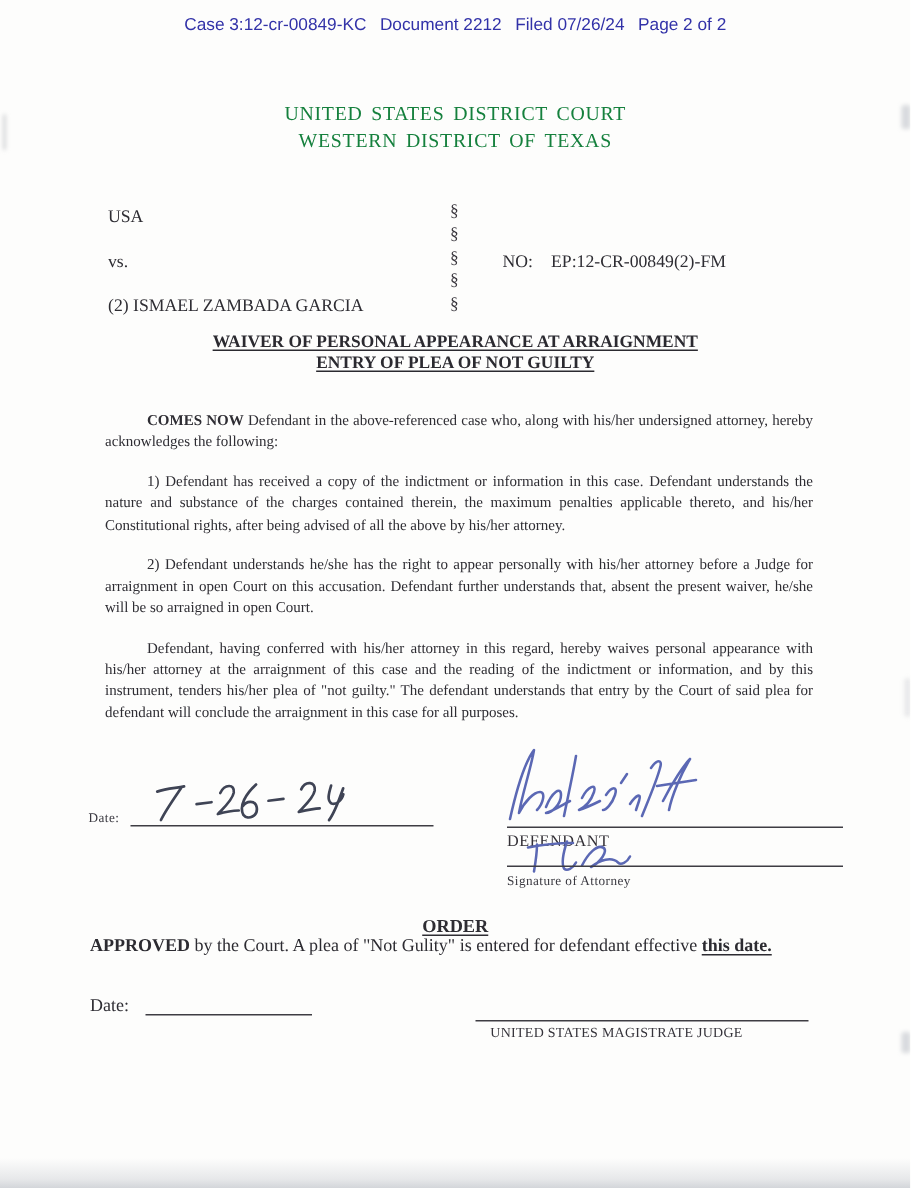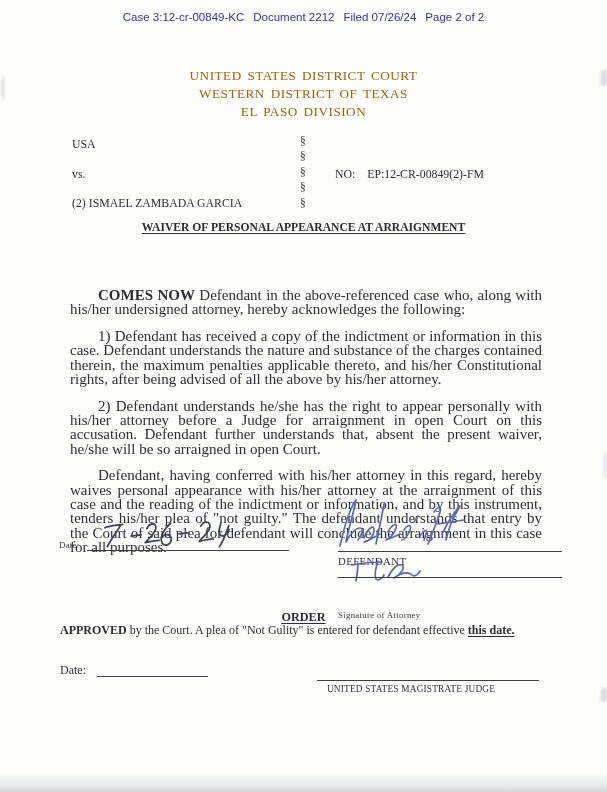--- a/index.html
+++ b/index.html
@@ -16,40 +16,40 @@
   .pdf-header{
     top:11px;left:0;width:100%;
     display:flex;justify-content:center;gap:9px;
     font-family:"Liberation Sans","DejaVu Sans",sans-serif;
     font-size:11.5px;color:var(--header-blue,#3232a8);
   }
 
   .court{
     top:67px;left:0;width:100%;
     font-size:13.2px;line-height:17.8px;
-    letter-spacing:0.5px;word-spacing:2px;color:#a16207;
+    letter-spacing:0.5px;word-spacing:2px;color:#15803d;
   }
 
   .cap-left{left:72px;font-size:11.8px;text-align:center;}
   .sections{
     left:300px;top:134px;font-size:11.5px;line-height:15.4px;
     display:flex;flex-direction:column;color:#38353c;
   }
   .case-no{left:335px;top:167px;font-size:11.8px;}
   .case-no .val{margin-left:12px;}
 
   .doc-title{
     top:221px;left:0;width:100%;
     font-size:11.6px;line-height:14px;font-weight:bold;color:#2b2a30;
   }
   .doc-title span{text-decoration:underline;text-underline-offset:2px;margin-top:24px;}
 
   .body-text{
-    top:288px;left:70px;width:472px;
-    font-size:15px;line-height:14.3px;
+    top:274px;left:70px;width:472px;
+    font-size:10px;line-height:14.3px;
     text-align:justify;color:#2e2d33;
   }
   .body-text p{margin:0 0 12.5px 0;text-indent:28px;}
 
   .hline{height:0;border-top:1.1px solid #3e3d43;}
   .small-label{font-size:8.8px;color:#3a3940;letter-spacing:0.3px;}
 
   .def-label{left:338px;top:555px;font-size:10.8px;letter-spacing:0.4px;color:#333036;}
 
   .ink path{fill:none;stroke:var(--ink-blue,#5b68b4);stroke-width:1.7;stroke-linecap:round;stroke-linejoin:round;}
@@ -75,41 +75,41 @@
   <div class="abs pdf-header">
     <span>Case 3:12-cr-00849-KC</span>
     <span>Document 2212</span>
     <span>Filed 07/26/24</span>
     <span>Page 2 of 2</span>
   </div>
 
   <div class="abs court center">
     <div>UNITED STATES DISTRICT COURT</div>
     <div>WESTERN DISTRICT OF TEXAS</div>
-    <div>EL PASO DIVISION</div>
   </div>
 
   <div class="abs cap-left" style="top:137px;">USA</div>
   <div class="abs cap-left" style="top:167px;">vs.</div>
   <div class="abs cap-left" style="top:196px;">(2) ISMAEL ZAMBADA GARCIA</div>
 
   <div class="abs sections">
     <span>§</span>
     <span>§</span>
     <span>§</span>
     <span>§</span>
     <span>§</span>
   </div>
 
   <div class="abs case-no">
     <span>NO:</span><span class="val">EP:12-CR-00849(2)-FM</span>
   </div>
 
   <div class="abs doc-title center">
     <div><span>WAIVER OF PERSONAL APPEARANCE AT ARRAIGNMENT</span></div>
+    <div><span>ENTRY OF PLEA OF NOT GUILTY</span></div>
   </div>
 
   <div class="abs body-text">
     <p><span class="b">COMES NOW</span><span> Defendant in the above-referenced case who, along with his/her undersigned attorney, hereby acknowledges the following:</span></p>
     <p>1)  Defendant has received a copy of the indictment or information in this case.  Defendant understands the nature and substance of the charges contained therein, the maximum penalties applicable thereto, and his/her Constitutional rights, after being advised of all the above by his/her attorney.</p>
     <p>2)  Defendant understands he/she has the right to appear personally with his/her attorney before a Judge for arraignment in open Court on this accusation.  Defendant further understands that, absent the present waiver, he/she will be so arraigned in open Court.</p>
     <p>Defendant, having conferred with his/her attorney in this regard, hereby waives personal appearance with his/her attorney at the arraignment of this case and the reading of the indictment or information, and by this instrument, tenders his/her plea of "not guilty." The defendant understands that entry by the Court of said plea for defendant will conclude the arraignment in this case for all purposes.</p>
   </div>
 
   <svg class="abs ink" style="left:334px;top:494px;" width="132" height="58" viewBox="0 0 132 58">
@@ -139,21 +139,21 @@
   <div class="abs hline" style="left:338px;top:551px;width:224px;"></div>
   <div class="abs def-label">DEFENDANT</div>
 
   <svg class="abs ink" style="left:348px;top:557px;" width="82" height="26" viewBox="0 0 82 26">
     <path d="M4,8 C14,6 24,5 34,5"></path>
     <path d="M10,6 C10,12 9,18 8,24"></path>
     <path d="M30,4 C28,10 26,18 28,22 C30,24 34,22 36,18"></path>
     <path d="M40,20 C44,12 50,6 54,8 C58,10 52,18 46,21 C52,16 60,14 64,18 C66,20 70,18 72,14"></path>
   </svg>
   <div class="abs hline" style="left:338px;top:577px;width:224px;"></div>
-  <div class="abs small-label" style="left:338px;top:610px;font-family:Liberation Serif, serif;">Signature of  Attorney</div>
+  <div class="abs small-label" style="left:338px;top:582px;font-family:Liberation Serif, serif;">Signature of  Attorney</div>
 
   <div class="abs order-head center"><span class="u">ORDER</span></div>
 
   <div class="abs approved">
     <span class="b">APPROVED</span><span> by the Court. A plea of "Not Gulity" is entered for defendant effective </span><span class="b u">this date.</span>
   </div>
 
   <div class="abs order-date">Date:</div>
   <div class="abs hline" style="left:97px;top:676px;width:111px;"></div>
 

